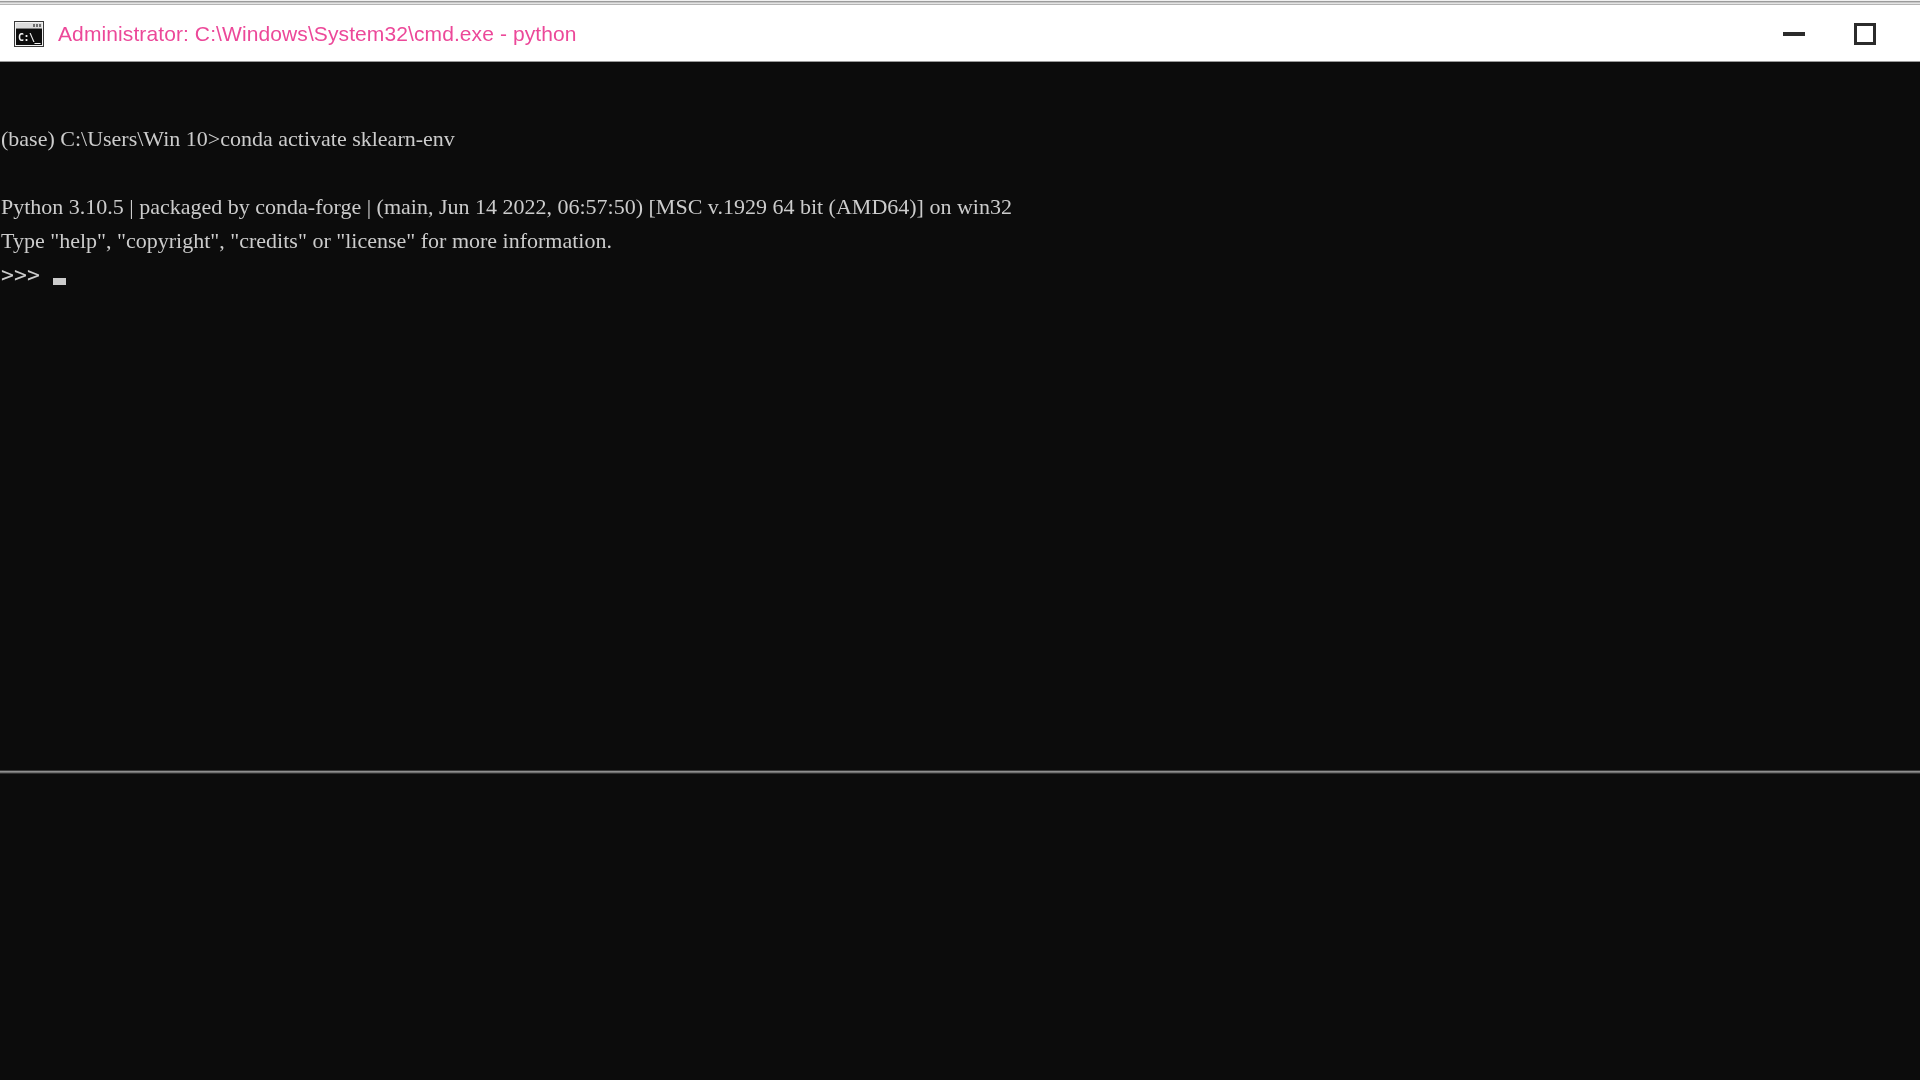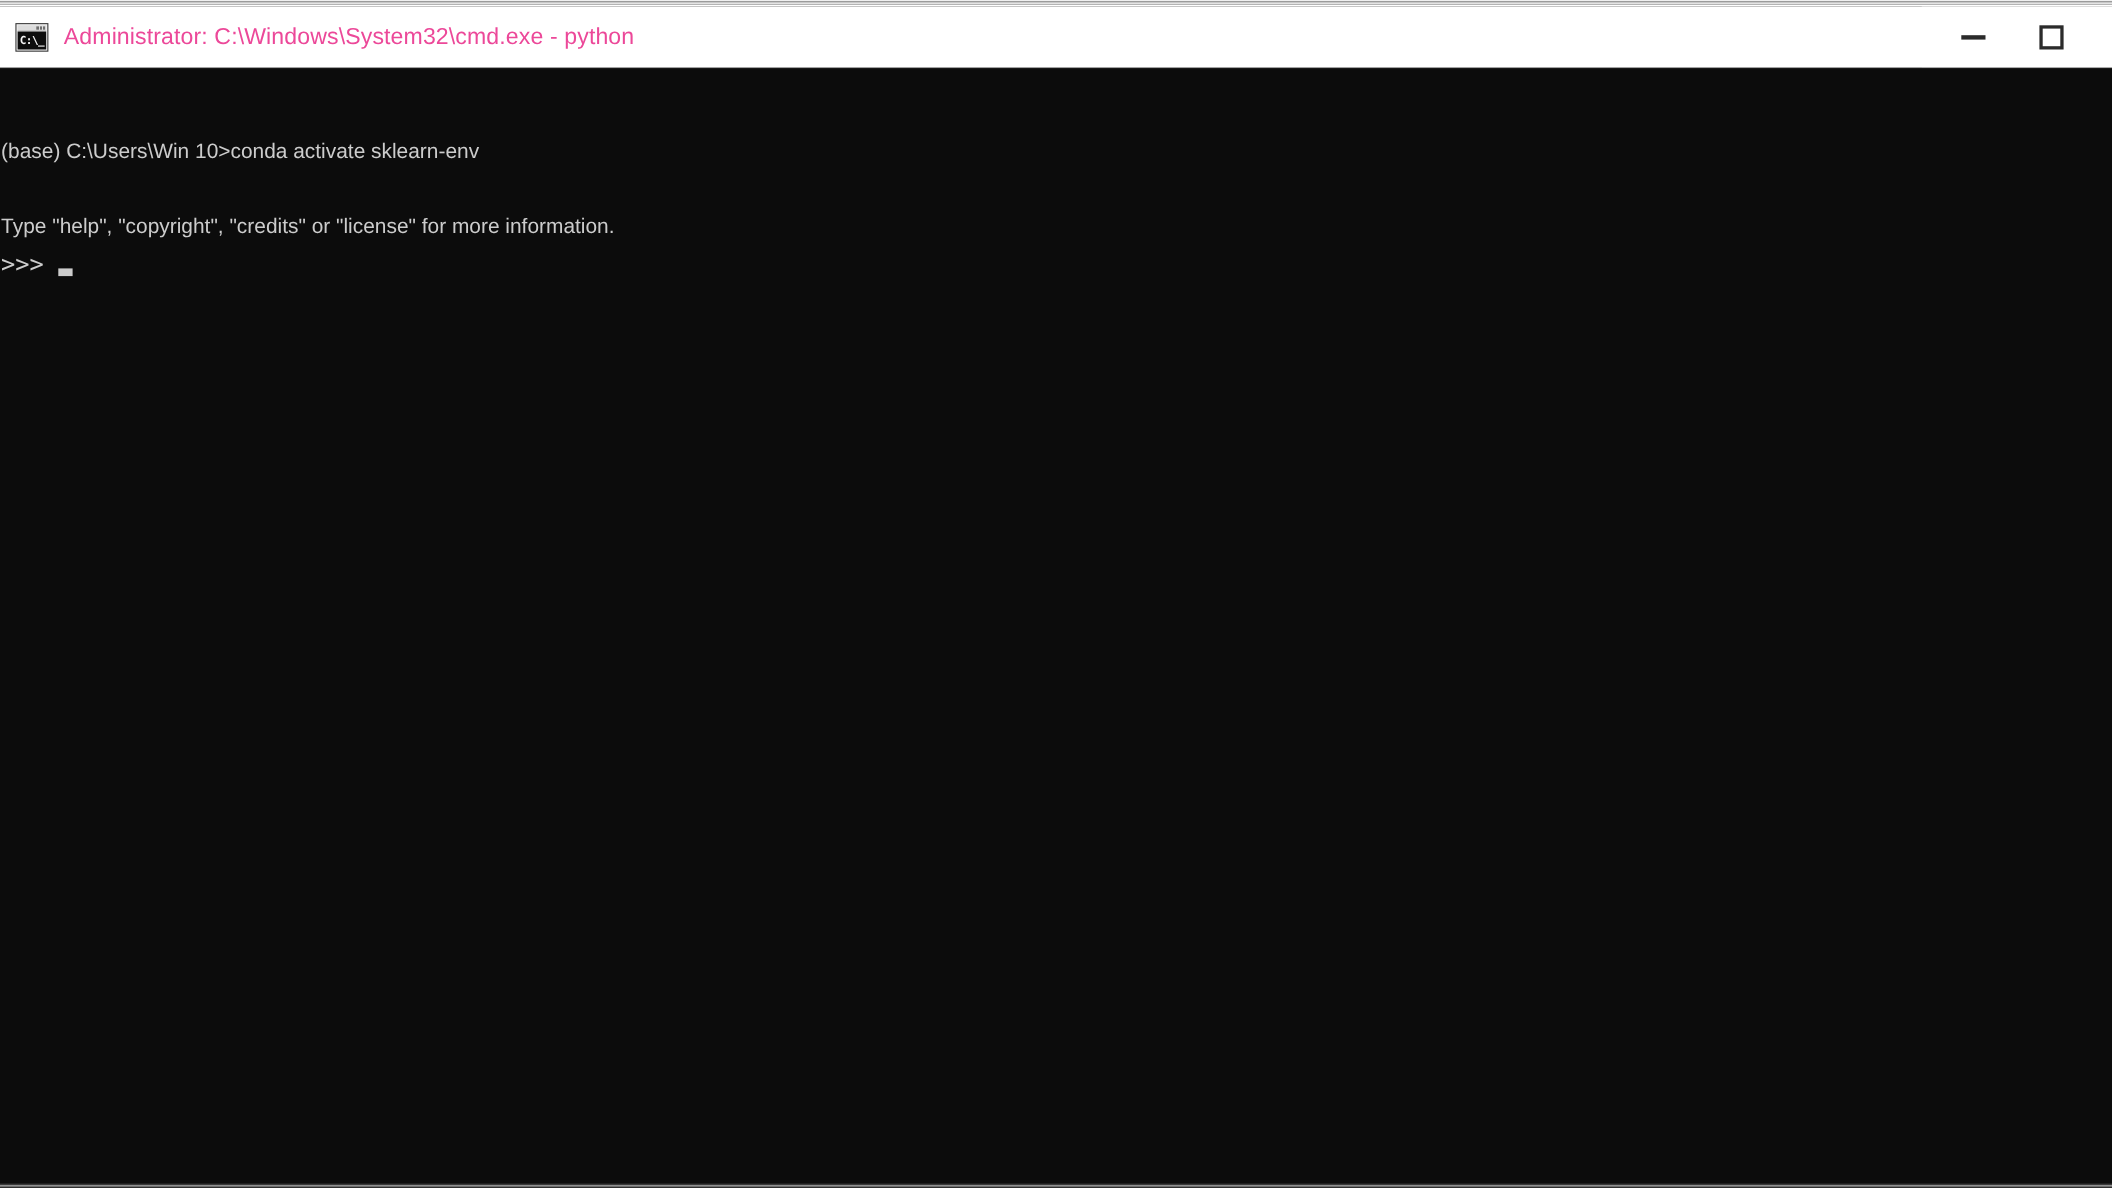--- a/index.html
+++ b/index.html
@@ -8,21 +8,21 @@
     padding: 0;
     width: 1920px;
     height: 1080px;
     overflow: hidden;
     background: #0c0c0c;
   }
 
   #window {
     position: relative;
     width: 1920px;
-    height: 1080px;
+    height: 774px;
     background: #0c0c0c;
     display: flex;
     flex-direction: column;
   }
 
   
   .top-border {
     height: 6px;
     width: 100%;
     background: linear-gradient(to bottom,
@@ -153,22 +153,22 @@
     overflow: hidden;
     padding: 0;
   }
 
   .term-inner {
     padding-top: 26px;
     padding-left: 1px;
   }
 
   .term-line {
-    font-family: Liberation Sans, sans-serif;
-    font-size: 19px;
+    font-family: Liberation Serif, serif;
+    font-size: 22px;
     line-height: 34px;
     color: #cccccc;
     white-space: pre;
     letter-spacing: 0px;
     height: 34px;
   }
 
   .cursor-line {
     display: flex;
     align-items: flex-end;
@@ -228,20 +228,21 @@
         <span class="glyph-maximize"></span>
       </div>
     </div>
   </div>
 
   <div class="terminal">
     <div class="term-inner">
       <div class="term-line"></div>
       <div class="term-line">(base) C:\Users\Win 10&gt;conda activate sklearn-env</div>
       <div class="term-line"></div>
+      <div class="term-line">Python 3.10.5 | packaged by conda-forge | (main, Jun 14 2022, 06:57:50) [MSC v.1929 64 bit (AMD64)] on win32</div>
       <div class="term-line">Type "help", "copyright", "credits" or "license" for more information.</div>
       <div class="cursor-line">
         <span class="prompt">&gt;&gt;&gt; </span>
         <span class="cursor-block"></span>
       </div>
     </div>
     <div class="bottom-border"></div>
   </div>
 
 </div>

